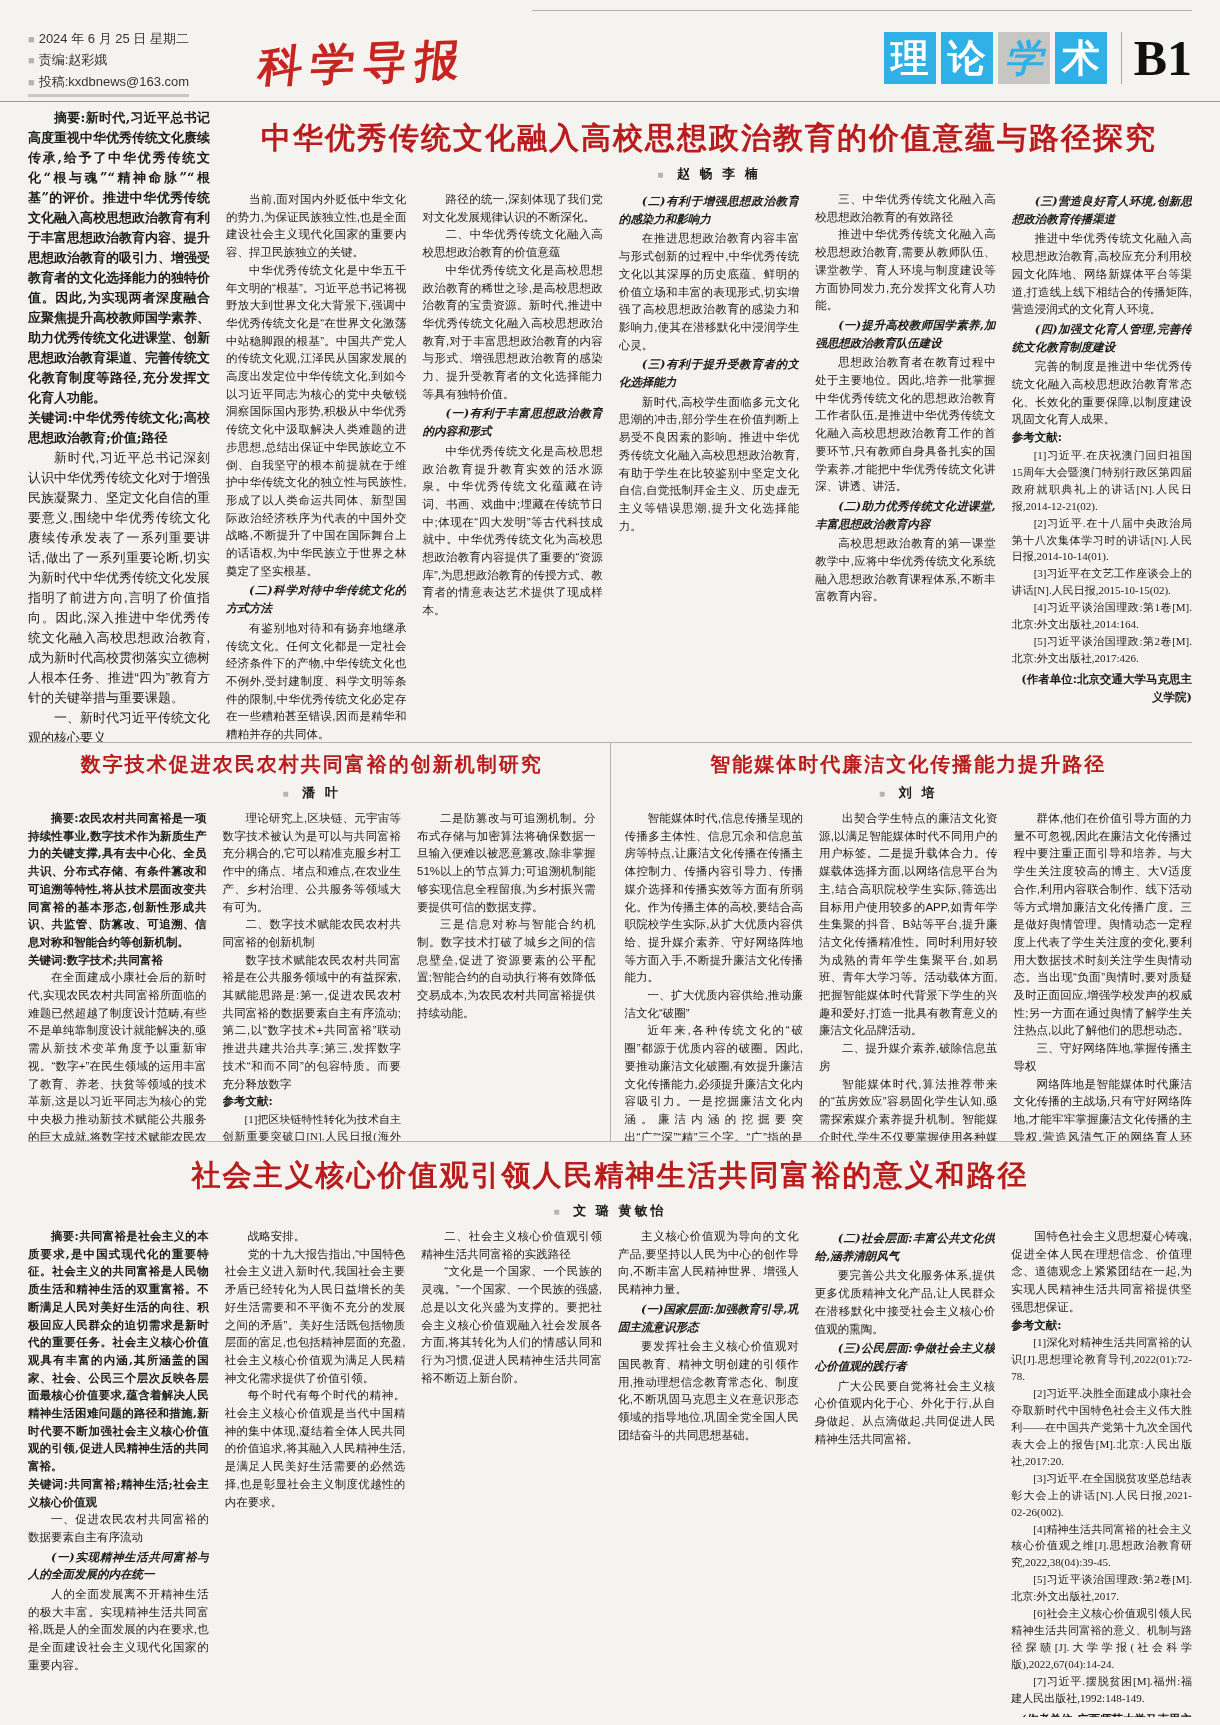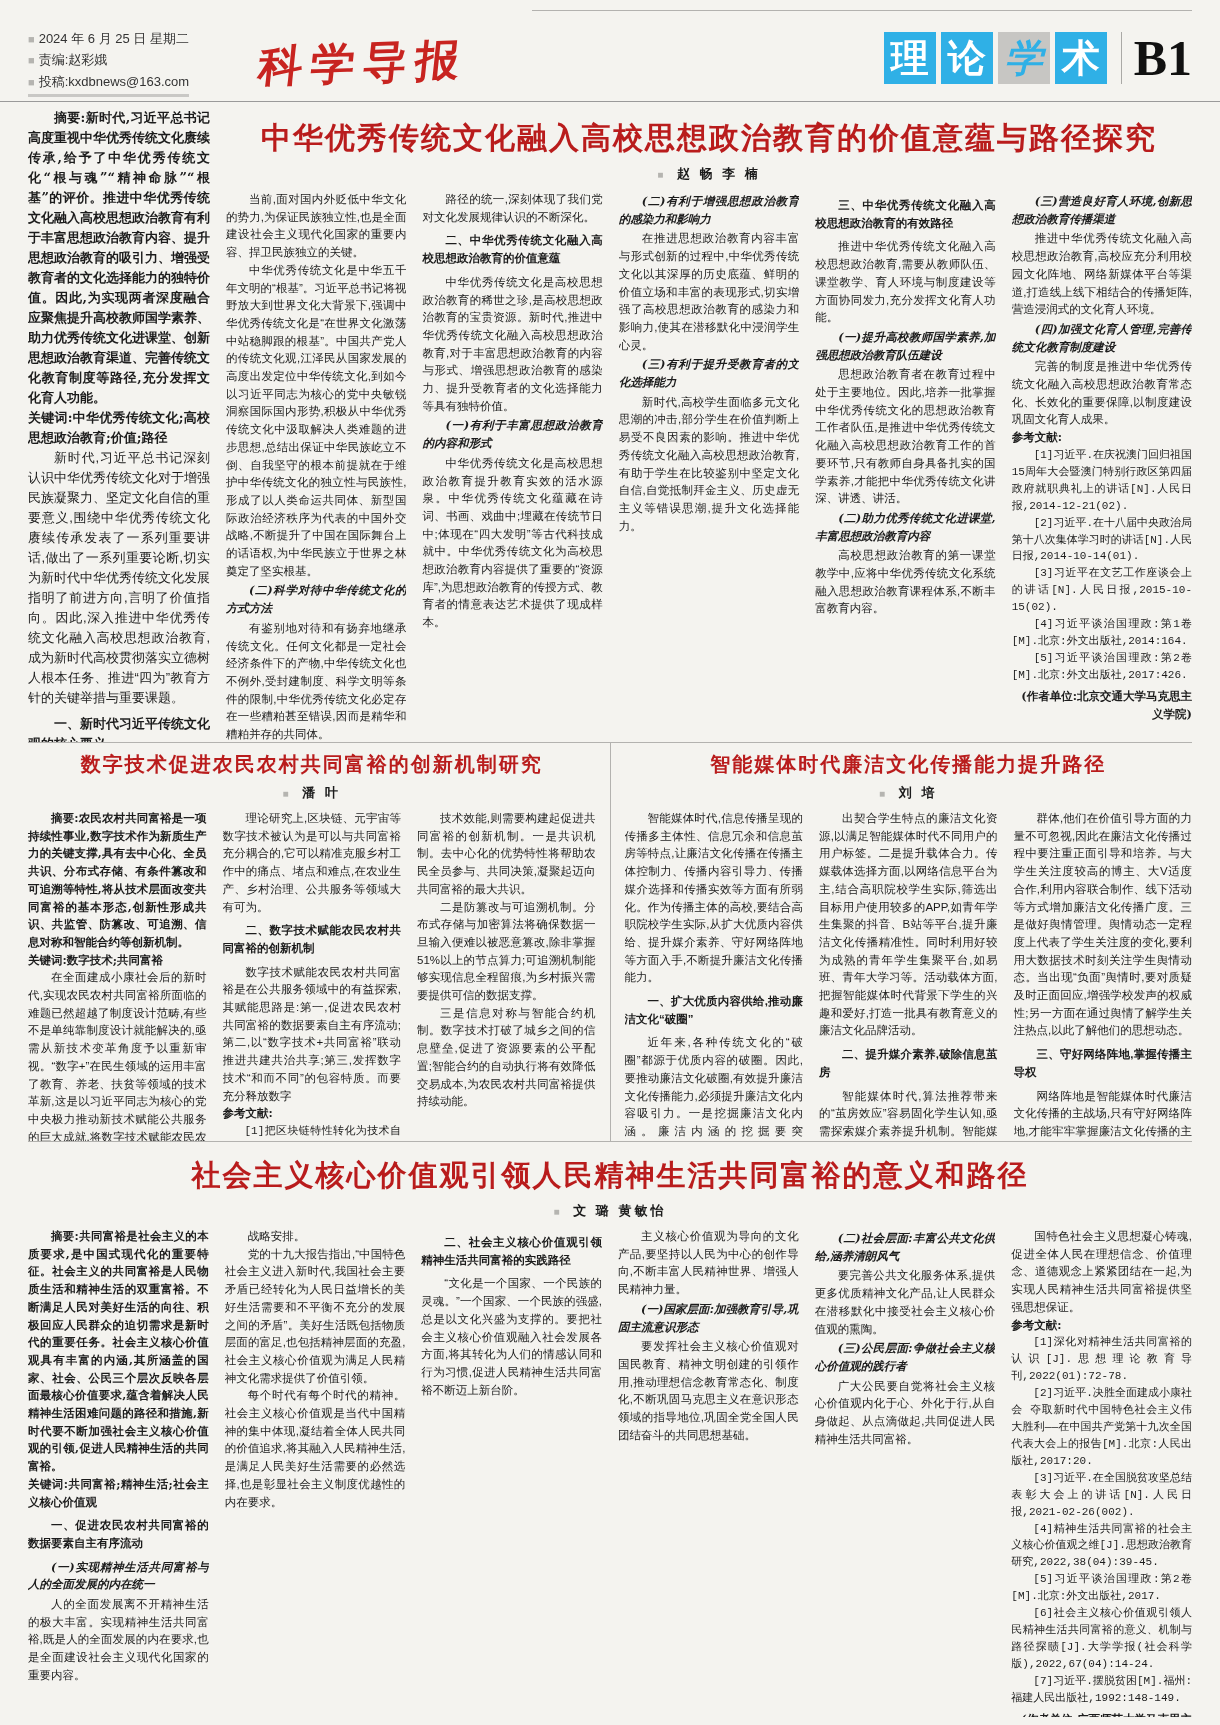--- a/index.html
+++ b/index.html
@@ -24,24 +24,24 @@
   .rule{border:none;border-top:1px solid #b3b2af;margin:0 28px;}
   .art-title{text-align:center;font-weight:bold;color:#b91c1c;letter-spacing:2px;white-space:nowrap;}
   .byline{text-align:center;font-size:13px;font-weight:bold;margin:6px 0 8px 0;letter-spacing:3px;}
   .byline .sq{font-size:10px;}
   .cols{display:flex;gap:16px;}
   .col{flex:1 1 0;overflow:hidden;text-align:justify;font-size:11.5px;line-height:1.54;}
   
   .blk{margin:0;}
   .para,.abstract,.fund,.ref{ text-indent:2em;}
   .abstract,.keywords,.fund{font-weight:bold;font-family:"DejaVu Serif",serif;}
-  .h1{font-weight:bold;text-indent:2em;margin:6px 0;}
+  .h1{font-weight:normal;text-indent:2em;margin:0 0;}
   .h2{font-weight:bold;font-style:italic;font-family:"DejaVu Serif",serif;text-indent:2em;margin:2px 0;}
   .refh{font-weight:bold;font-family:"DejaVu Serif",serif;}
-  .ref{font-family:Liberation Mono, monospace;font-size:11px;}
+  .ref{font-family:Liberation Serif, serif;font-size:11px;}
   .affil{text-align:right;font-family:"DejaVu Serif",serif;font-weight:bold;margin-top:4px;}
   
   #a1{height:640px;}
   #a1 .wrap{display:flex;gap:16px;height:100%;}
   #a1 .abs-col{width:182px;flex:0 0 182px;overflow:hidden;text-align:justify;font-size:13px;line-height:1.54;}
   #a1 .main{flex:1;display:flex;flex-direction:column;min-width:0;}
   #a1 .art-title{font-size:30px;margin-top:10px;}
   #a1 .cols{flex:1;min-height:0;}
   
   #row2{display:flex;height:398px;box-sizing:border-box;padding:0 28px;}
@@ -150,21 +150,20 @@
             <p class="blk para">在全面建成小康社会后的新时代,实现农民农村共同富裕所面临的难题已然超越了制度设计范畴,有些不是单纯靠制度设计就能解决的,亟需从新技术变革角度予以重新审视。“数字+”在民生领域的运用丰富了教育、养老、扶贫等领域的技术革新,这是以习近平同志为核心的党中央极力推动新技术赋能公共服务的巨大成就,将数字技术赋能农民农村共同富裕也是应然需求。</p>
           </div>
         <div class="col">
             <p class="blk para">理论研究上,区块链、元宇宙等数字技术被认为是可以与共同富裕充分耦合的,它可以精准克服乡村工作中的痛点、堵点和难点,在农业生产、乡村治理、公共服务等领域大有可为。</p>
             <p class="blk h1">二、数字技术赋能农民农村共同富裕的创新机制</p>
             <p class="blk para">数字技术赋能农民农村共同富裕是在公共服务领域中的有益探索,其赋能思路是:第一,促进农民农村共同富裕的数据要素自主有序流动;第二,以“数字技术+共同富裕”联动推进共建共治共享;第三,发挥数字技术“和而不同”的包容特质。而要充分释放数字</p>
             <p class="blk refh">参考文献:</p>
             <p class="blk ref">[1]把区块链特性转化为技术自主创新重要突破口[N].人民日报(海外版),2019-10-26.</p>
           </div>
         <div class="col">
-            <p class="blk para">技术效能,则需要构建起促进共同富裕的创新机制。一是共识机制。去中心化的优势特性将帮助农民全员参与、共同决策,凝聚起迈向共同富裕的最大共识。</p>
             <p class="blk para">二是防篡改与可追溯机制。分布式存储与加密算法将确保数据一旦输入便难以被恶意篡改,除非掌握51%以上的节点算力;可追溯机制能够实现信息全程留痕,为乡村振兴需要提供可信的数据支撑。</p>
             <p class="blk para">三是信息对称与智能合约机制。数字技术打破了城乡之间的信息壁垒,促进了资源要素的公平配置;智能合约的自动执行将有效降低交易成本,为农民农村共同富裕提供持续动能。</p>
           </div>
       </div>
     </div>
     <div id="a3" class="half">
       <div class="art-title">智能媒体时代廉洁文化传播能力提升路径</div>
       <div class="byline"><span class="sq">■</span> <span>刘 培</span></div>
       <div class="cols">
         <div class="col">

